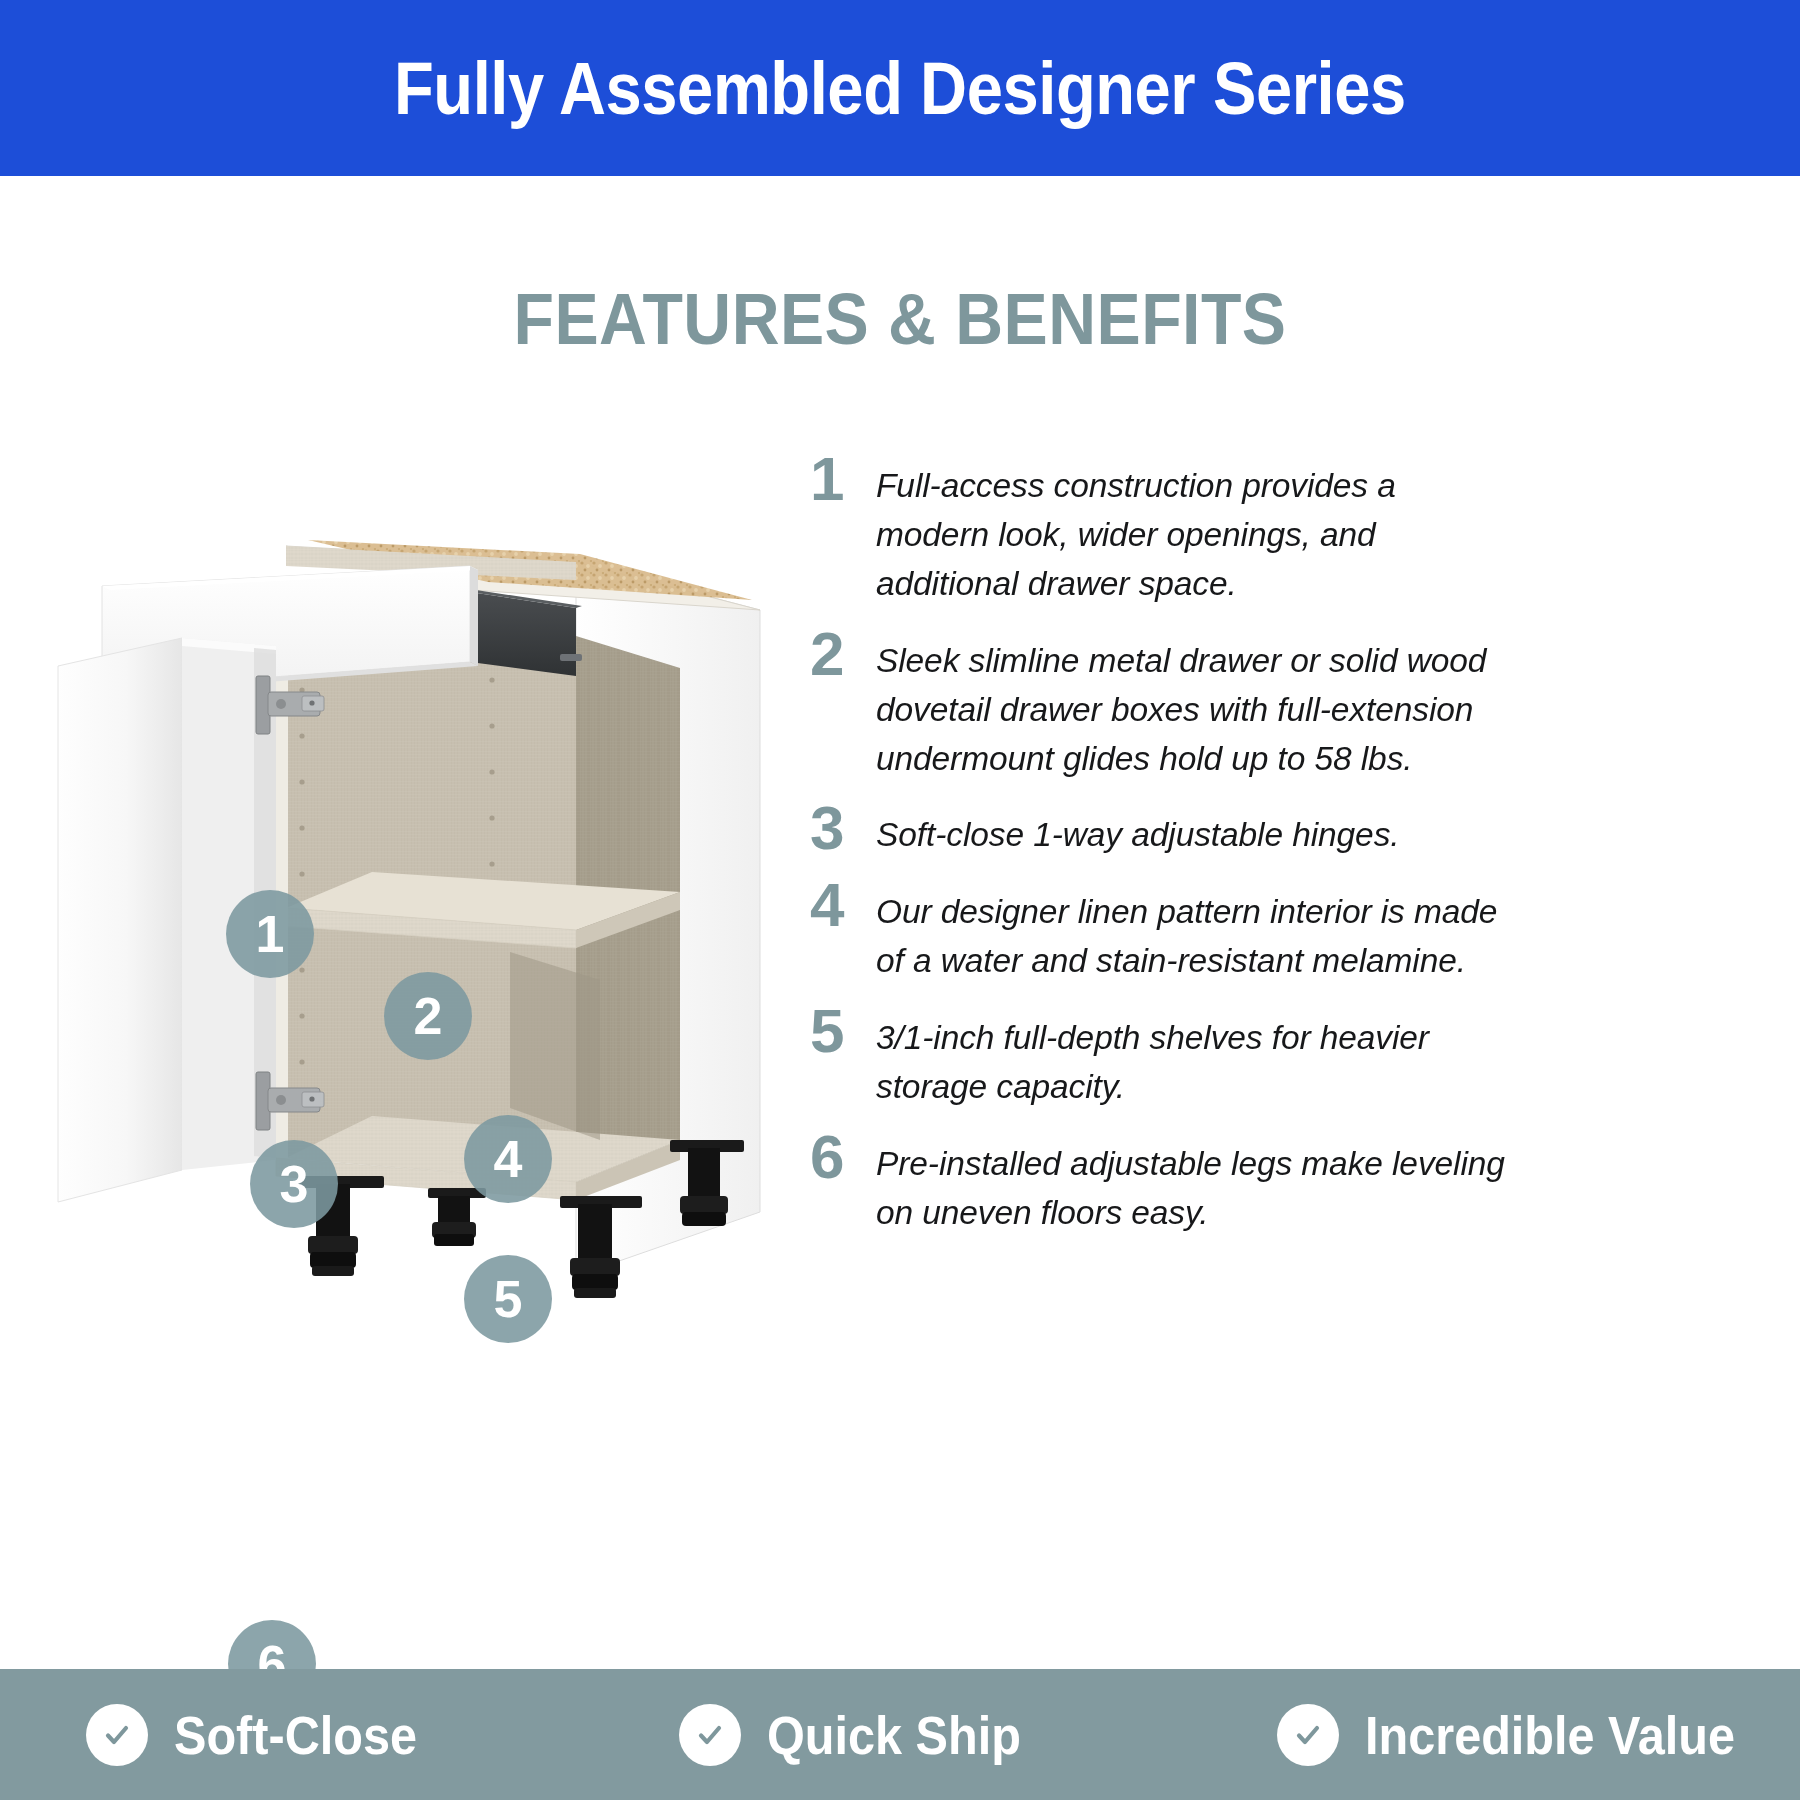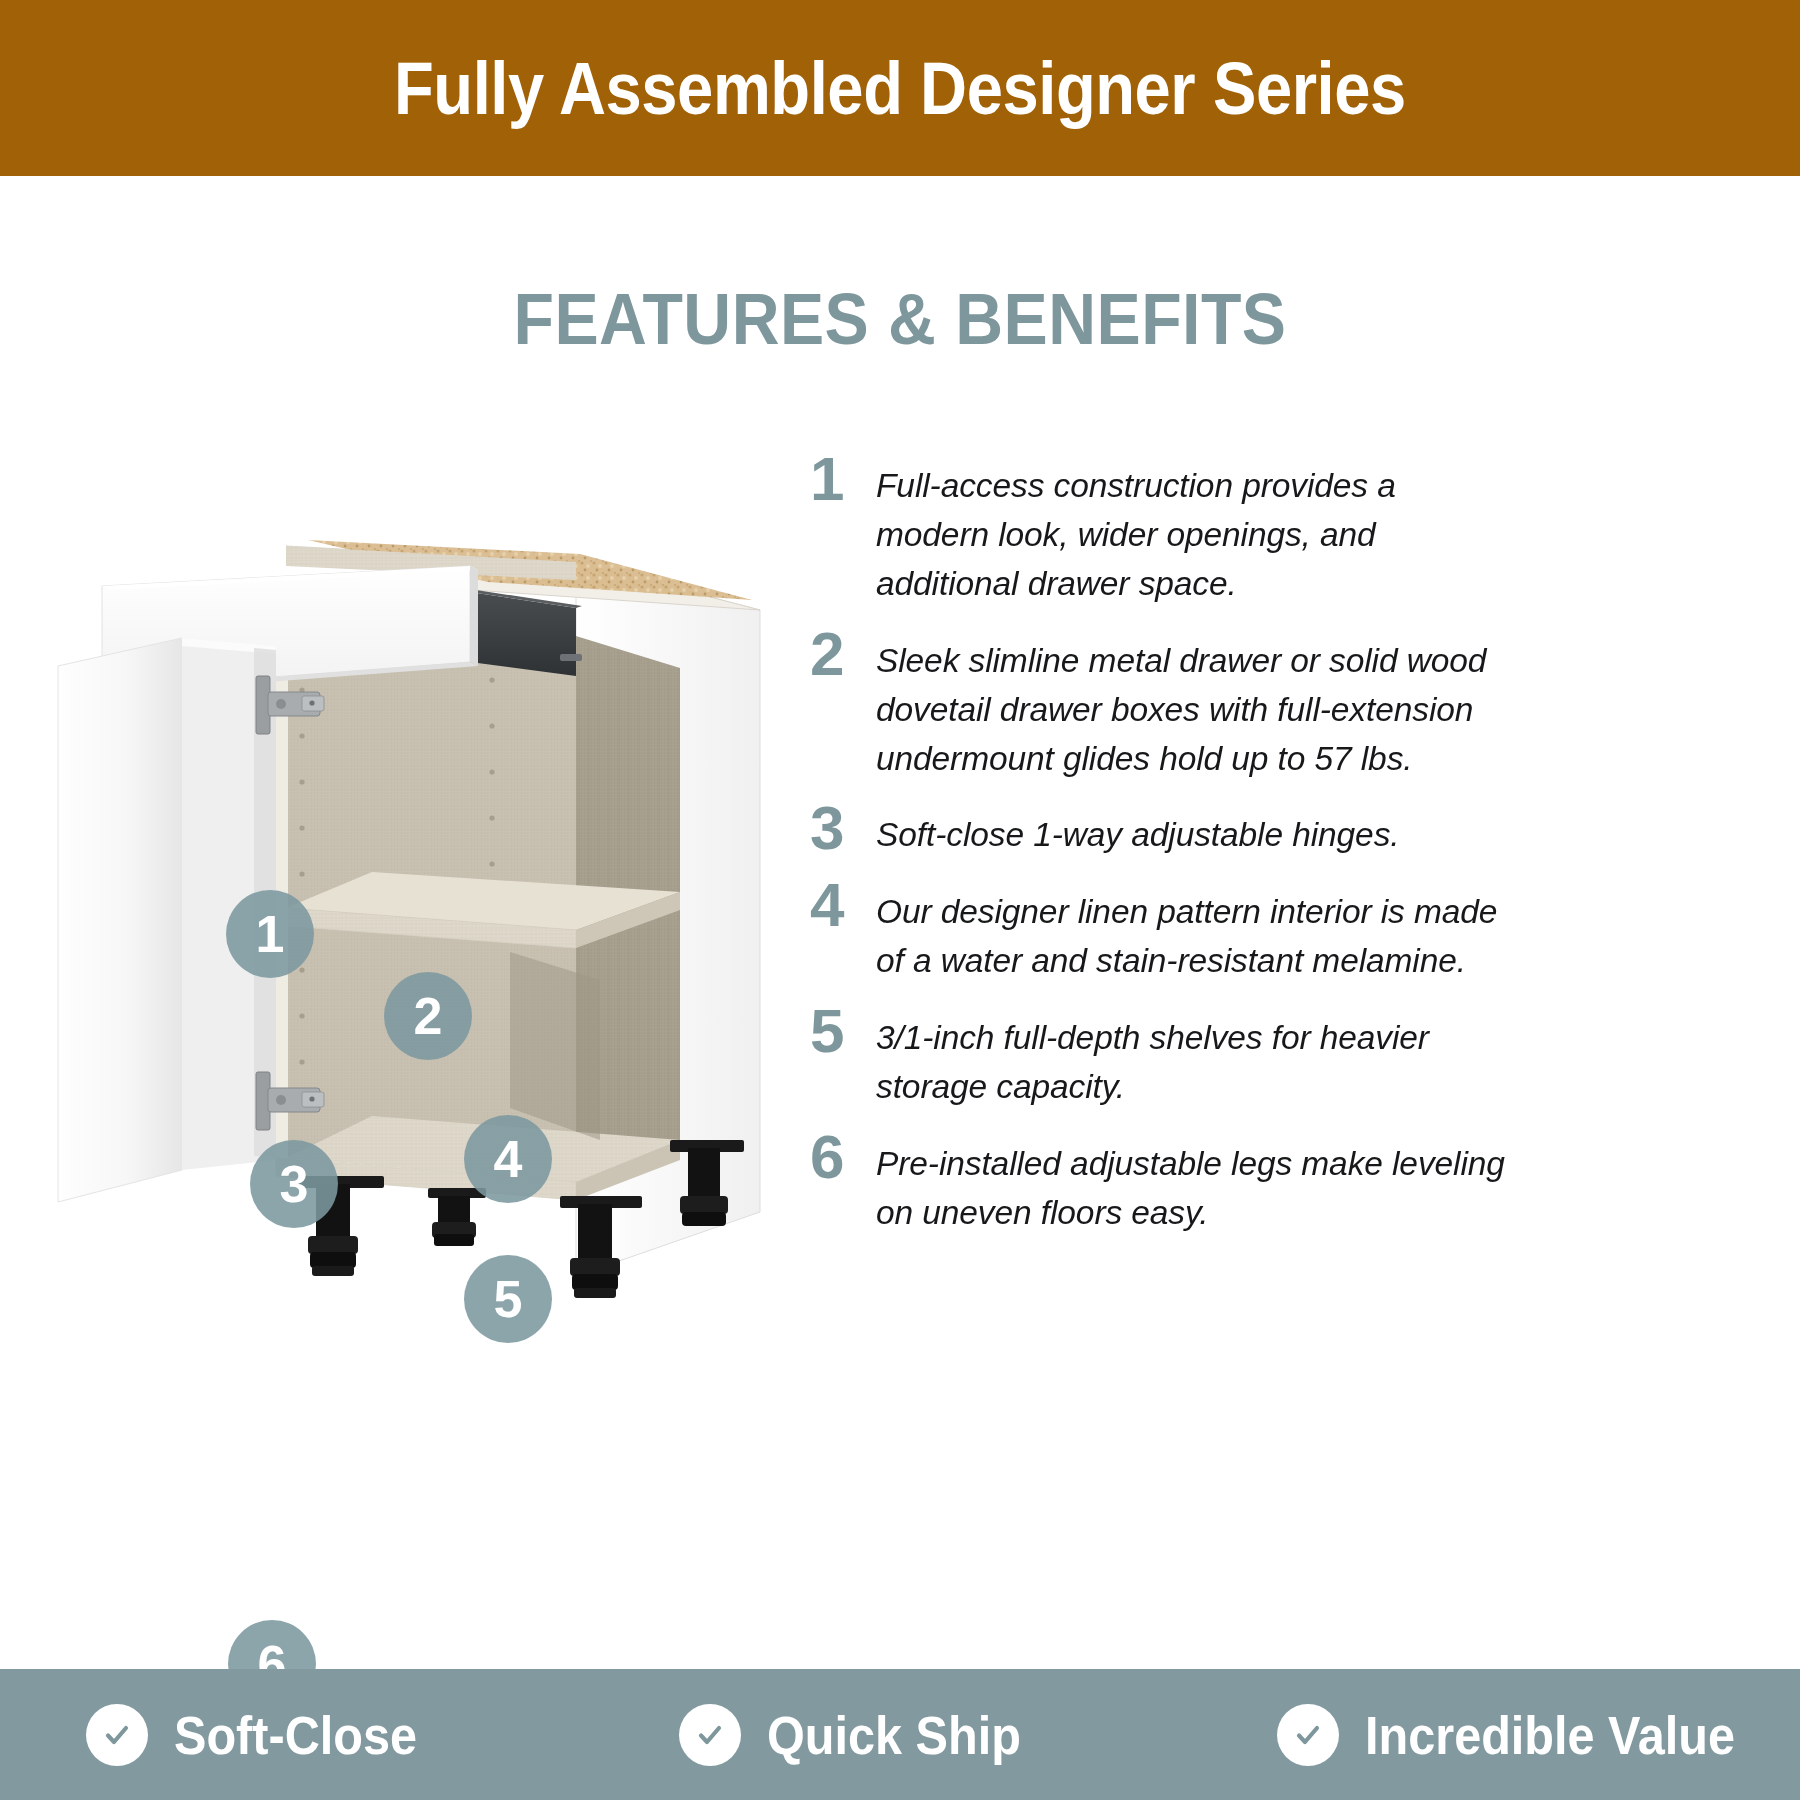--- a/index.html
+++ b/index.html
@@ -7,21 +7,21 @@
     width:1800px;height:1800px;
     background:#ffffff;
     font-family:"Liberation Sans", sans-serif;
     overflow:hidden;
     position:relative;
   }
 
   
   .header-band{
     position:absolute;left:0;top:0;width:1800px;height:176px;
-    background:#a16207;
+    background:#1d4ed8;
     display:flex;align-items:center;justify-content:center;
   }
   .header-title{
     color:#ffffff;
     font-family:"Liberation Sans Narrow","Liberation Sans",sans-serif;
     font-weight:bold;
     font-size:74px;
     letter-spacing:-0.5px;
     transform:scaleX(0.88);
     white-space:nowrap;
@@ -298,21 +298,21 @@
 
   <div class="feature-list">
 
     <div class="feature-row">
       <div class="feature-num">1</div>
       <div class="feature-text">Full-access construction provides a modern look, wider openings, and additional drawer space.</div>
     </div>
 
     <div class="feature-row">
       <div class="feature-num">2</div>
-      <div class="feature-text">Sleek slimline metal drawer or solid wood dovetail drawer boxes with full-extension undermount glides hold up to 57 lbs.</div>
+      <div class="feature-text">Sleek slimline metal drawer or solid wood dovetail drawer boxes with full-extension undermount glides hold up to 58 lbs.</div>
     </div>
 
     <div class="feature-row">
       <div class="feature-num">3</div>
       <div class="feature-text">Soft-close 1-way adjustable hinges.</div>
     </div>
 
     <div class="feature-row">
       <div class="feature-num">4</div>
       <div class="feature-text">Our designer linen pattern interior is made of a water and stain-resistant melamine.</div>

